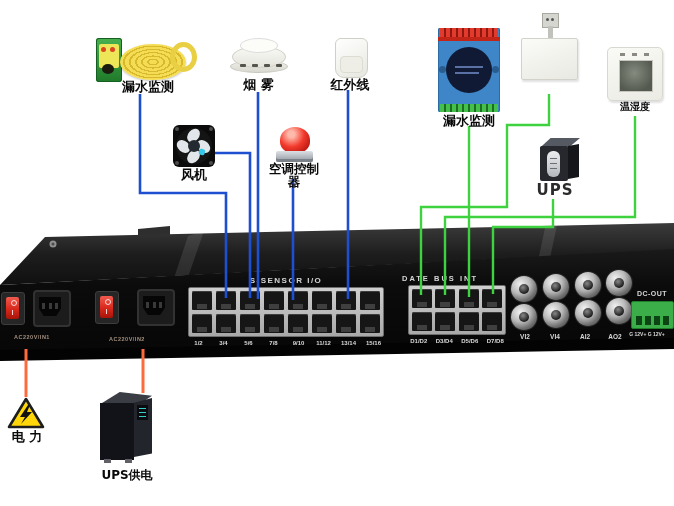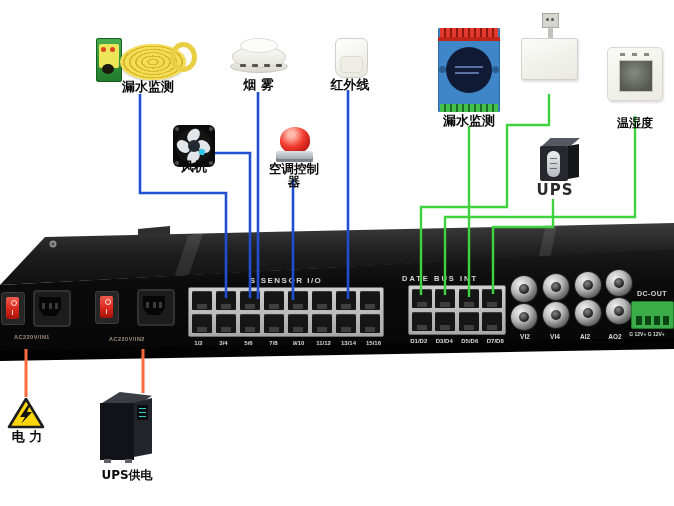--- a/index.html
+++ b/index.html
@@ -346,21 +346,21 @@
       <div class="corner" style="right:2px;top:2px;"></div>
     <div class="corner" style="left:2px;bottom:2px;"></div>
       <div class="corner" style="right:2px;bottom:2px;"></div>
     <div class="blade" style="left:15px;top:3px;transform:rotate(40deg);"></div>
     <div class="blade" style="left:25px;top:14px;transform:rotate(130deg);"></div>
     <div class="blade" style="left:15px;top:24px;transform:rotate(220deg);"></div>
     <div class="blade" style="left:5px;top:14px;transform:rotate(310deg);"></div>
     <div class="hub"></div>
       <div class="spark"></div>
   </div>
-  <div class="lbl" style="left:168px;top:160px;width:52px;">风机</div>
+  <div class="lbl" style="left:168px;top:168px;width:52px;">风机</div>
 
   <div class="dome"></div>
   <div class="abase"></div>
   <div class="lbl" style="left:266px;top:162px;width:56px;font-size:12.5px;">空调控制器</div>
 
   <div class="pdet">
     <div class="teethT"></div>
       <div class="barT"></div>
     <div class="circle"></div>
       <div class="t1"></div>
@@ -375,21 +375,21 @@
     <i style="left:3px;"></i>
       <i style="left:8px;"></i>
   </div>
   <div class="acstem"></div>
   <div class="acpanel"></div>
 
   <div class="th">
     <div class="dots"></div>
       <div class="screen"></div>
   </div>
-  <div class="lbl" style="left:613px;top:117px;width:44px;font-size:12px;">温湿度</div>
+  <div class="lbl" style="left:613px;top:102px;width:44px;font-size:10px;">温湿度</div>
 
   <div class="upsS-top"></div>
   <div class="upsS-front"></div>
   <div class="upsS-side"></div>
   <div class="upsS-pill">
     <i style="top:7px;"></i>
       <i style="top:12px;"></i>
       <i style="top:17px;"></i>
   </div>
   <div class="lbl" style="left:533px;top:183px;width:44px;font-size:15px;color:#2b2b2b;letter-spacing:1px;">UPS</div>

